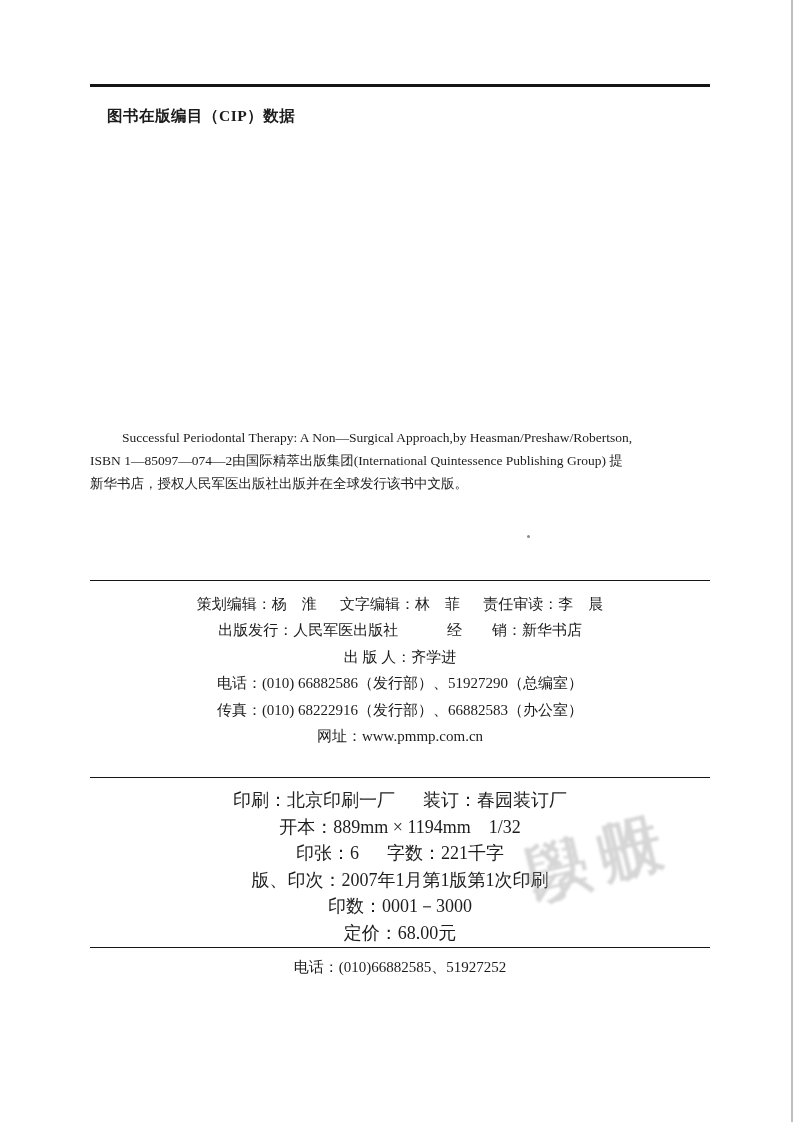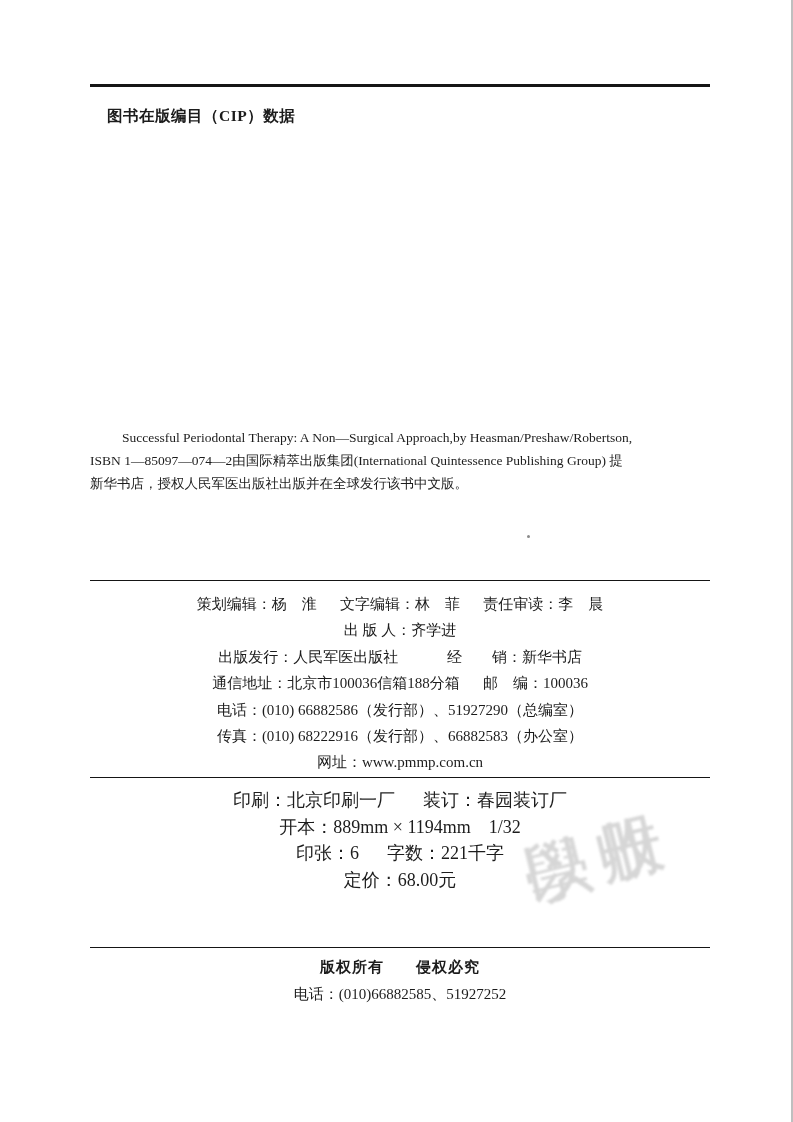--- a/index.html
+++ b/index.html
@@ -91,29 +91,25 @@
 
   <div class="rule rule-2"></div>
 
   <div class="pub-block">
     <div class="line">
       <span class="pair"><span class="lbl">策划编辑：</span><span class="val">杨　淮</span></span>
       <span class="pair"><span class="lbl">文字编辑：</span><span class="val">林　菲</span></span>
       <span class="pair"><span class="lbl">责任审读：</span><span class="val">李　晨</span></span>
     </div>
     <div class="line">
-      <span class="pair"><span class="lbl">出 版 人：</span><span class="val">齐学进</span></span>
-    </div>
-    <div class="line">
       <span class="pair"><span class="lbl">出版发行：</span><span class="val">人民军医出版社</span></span>
       <span class="pair wide-gap"><span class="lbl">经　　销：</span><span class="val">新华书店</span></span>
     </div>
     <div class="line">
-      <span class="pair"><span class="lbl">通信地址：</span><span class="val">北京市100036信箱188分箱</span></span>
-      <span class="pair"><span class="lbl">邮　编：</span><span class="val">100036</span></span>
+      <span class="pair"><span class="lbl">出 版 人：</span><span class="val">齐学进</span></span>
     </div>
     <div class="line">
       <span class="pair"><span class="lbl">电话：</span><span class="val">(010) 66882586（发行部）、51927290（总编室）</span></span>
     </div>
     <div class="line">
       <span class="pair"><span class="lbl">传真：</span><span class="val">(010) 68222916（发行部）、66882583（办公室）</span></span>
     </div>
     <div class="line">
       <span class="pair"><span class="lbl">网址：</span><span class="val">www.pmmp.com.cn</span></span>
     </div>
@@ -127,28 +123,33 @@
       <span class="pair"><span class="lbl">装订：</span><span class="val">春园装订厂</span></span>
     </div>
     <div class="line">
       <span class="pair"><span class="lbl">开本：</span><span class="val">889mm × 1194mm　1/32</span></span>
     </div>
     <div class="line">
       <span class="pair"><span class="lbl">印张：</span><span class="val">6</span></span>
       <span class="pair"><span class="lbl">字数：</span><span class="val">221千字</span></span>
     </div>
     <div class="line">
+      <span class="pair"><span class="lbl">版、印次：</span><span class="val">2007年1月第1版第1次印刷</span></span>
+    </div>
+    <div class="line">
+      <span class="pair"><span class="lbl">印数：</span><span class="val">0001－3000</span></span>
+    </div>
+    <div class="line">
       <span class="pair"><span class="lbl">定价：</span><span class="val">68.00元</span></span>
     </div>
   </div>
 
   <div class="rule rule-4"></div>
 
   <div class="footer-block">
-    <div class="line bold-line">版权所有　　侵权必究</div>
     <div class="line">电话：(010)66882585、51927252</div>
   </div>
 
   <div class="stamp">
     <span>以學</span>
     <span>册收</span>
   </div>
 
   <div class="speck"></div>
   <div class="scan-edge-right"></div>

